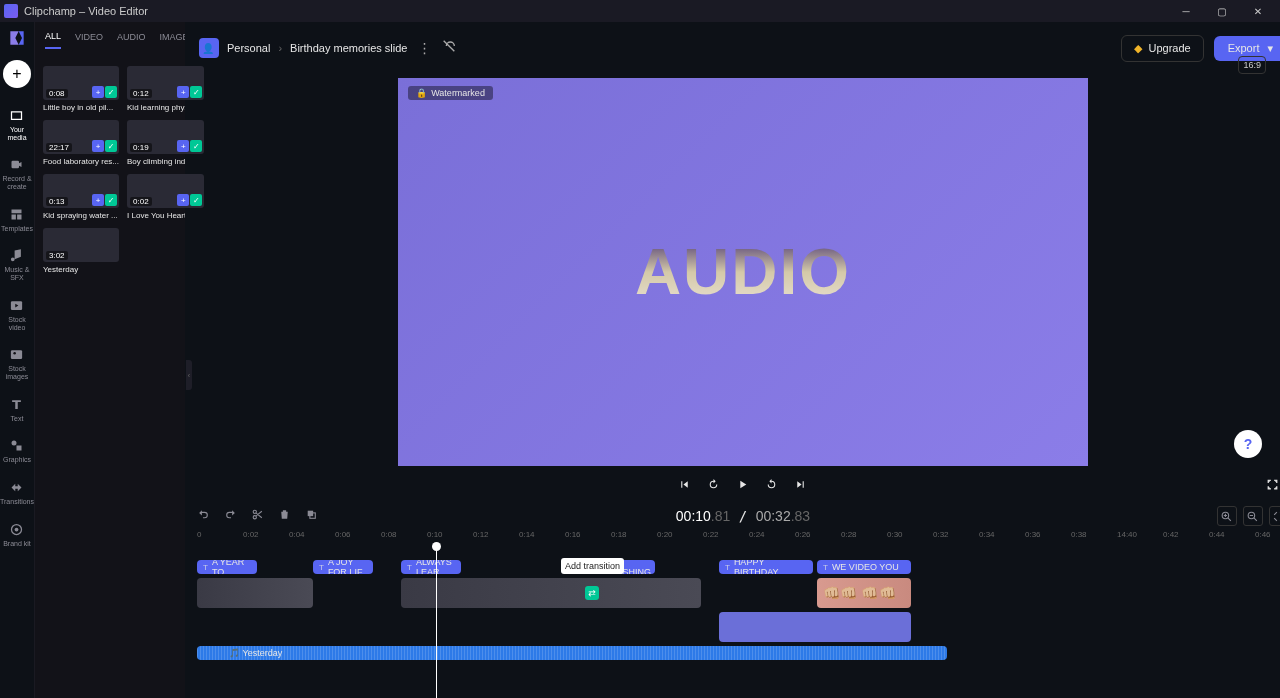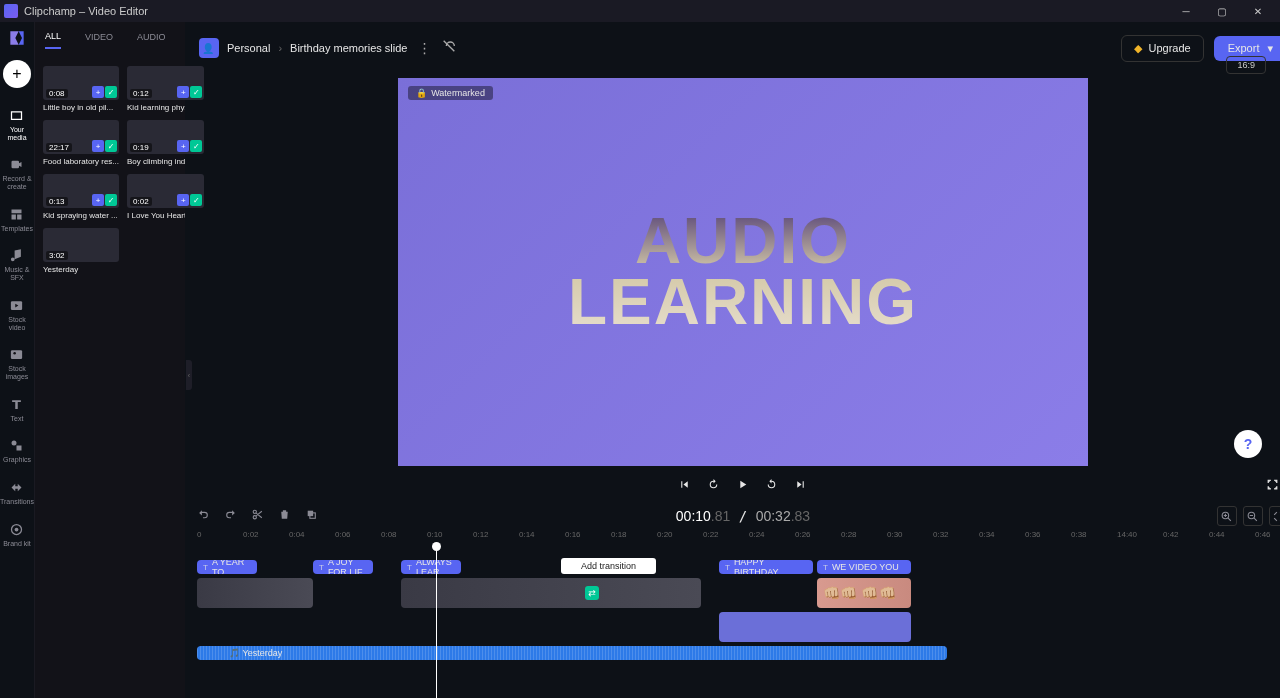--- a/index.html
+++ b/index.html
@@ -10,21 +10,21 @@
 .titlebar .winctl div{width:36px;height:22px;display:flex;align-items:center;justify-content:center;color:#ccc;font-size:10px}
 .app{display:flex;height:676px}
 .leftrail{width:36px;background:#0d1117;border-right:1px solid #1a1a22;display:flex;flex-direction:column;align-items:center;padding-top:6px}
 .brand{width:20px;height:20px;margin-bottom:12px}
 .brand svg{width:20px;height:20px}
 .addbtn{width:28px;height:28px;border-radius:50%;background:#fff;color:#000;display:flex;align-items:center;justify-content:center;font-size:16px;margin-bottom:12px}
 .railitem{display:flex;flex-direction:column;align-items:center;padding:8px 0;color:#8b8b95;font-size:7px;line-height:1.1;text-align:center;width:100%}
 .railitem svg{width:15px;height:15px;margin-bottom:3px;fill:#8b8b95}
 .railitem.active{color:#fff}
 .mediapanel{width:150px;background:#121218;display:flex;flex-direction:column}
-.tabs{display:flex;height:36px;align-items:center;padding:0 10px;gap:24px;font-size:9px;color:#8b8b95}
+.tabs{display:flex;height:36px;align-items:center;padding:0 10px;gap:14px;font-size:9px;color:#8b8b95}
 .tabs span{padding-bottom:6px}
 .tabs span.active{color:#fff;border-bottom:2px solid #5865f2}
 .mediagrid{padding:8px;display:grid;grid-template-columns:1fr 1fr;gap:8px}
 .mediaitem{display:flex;flex-direction:column}
 .mediaitem .thumb{width:100%;height:34px;background:#2a2a35;border-radius:3px;position:relative;overflow:hidden}
 .mediaitem .thumb .dur{position:absolute;bottom:2px;left:3px;font-size:8px;color:#fff;background:rgba(0,0,0,.5);padding:0 3px;border-radius:2px}
 .mediaitem .thumb .check{position:absolute;bottom:2px;right:2px;display:flex}
 .mediaitem .thumb .check .cb{width:12px;height:12px;background:#5865f2;border-radius:2px;display:flex;align-items:center;justify-content:center;font-size:8px;color:#fff}
 .mediaitem .thumb .check .ca{width:12px;height:12px;background:#00c896;border-radius:2px;display:flex;align-items:center;justify-content:center;font-size:8px;color:#fff;margin-left:1px}
 .mediaitem .name{font-size:8px;color:#e6e6e6;margin-top:3px;white-space:nowrap;overflow:hidden;text-overflow:ellipsis}
@@ -35,21 +35,21 @@
 .breadchip .arrow{color:#666}
 .topbar .more{color:#aaa;font-size:14px}
 .topbar .right{margin-left:auto;display:flex;align-items:center;gap:10px}
 .upgrade{border:1px solid #333;border-radius:6px;padding:6px 12px;font-size:11px;display:flex;align-items:center;gap:6px}
 .upgrade .gem{color:#f0b429}
 .export{background:#5865f2;border-radius:6px;padding:6px 14px;font-size:11px;display:flex;align-items:center;gap:8px}
 .preview{flex:0 0 auto;display:flex;justify-content:center;padding:4px 0 4px}
 .canvas{width:690px;height:388px;background:linear-gradient(135deg,#7a6fd8,#8b7de8);position:relative;display:flex;align-items:center;justify-content:center;overflow:hidden}
 .canvas .wm{position:absolute;top:8px;left:10px;background:rgba(0,0,0,.4);border-radius:3px;padding:2px 8px;font-size:9px;display:flex;align-items:center;gap:4px}
 .canvas .txt{font-size:64px;font-weight:800;text-align:center;line-height:0.95;background:linear-gradient(180deg,#5d4a7a 0%,#d4c9a8 50%,#e6ddcc 100%);-webkit-background-clip:text;color:transparent;letter-spacing:2px}
-.aspect{position:absolute;right:14px;top:56px;border:1px solid #333;border-radius:4px;padding:3px 10px;font-size:9px;color:#ccc}
+.aspect{position:absolute;right:14px;top:56px;border:1px solid #333;border-radius:4px;padding:3px 4px;font-size:9px;color:#ccc}
 .playbar{display:flex;align-items:center;justify-content:center;gap:16px;height:32px;position:relative}
 .playbar svg{width:13px;height:13px;fill:#e6e6e6}
 .playbar .fs{position:absolute;right:22px}
 .timeline{flex:1;display:flex;flex-direction:column;background:#0d1117}
 .tltools{height:28px;display:flex;align-items:center;padding:0 12px;gap:14px;position:relative}
 .tltools svg{width:13px;height:13px;fill:#8b8b95}
 .tltools .timecode{position:absolute;left:50%;transform:translateX(-50%);font-size:14px;font-family:monospace}
 .tltools .timecode .cur{color:#fff}
 .tltools .timecode .frac{color:#666}
 .tltools .timecode .tot{color:#aaa}
@@ -62,21 +62,21 @@
 .playhead::before{content:'';position:absolute;top:-6px;left:-4px;width:9px;height:9px;background:#fff;border-radius:50%}
 .track{position:relative;height:30px;margin-bottom:4px}
 .clip{position:absolute;height:100%;border-radius:4px;overflow:hidden;display:flex;align-items:center;padding:0 6px;font-size:9px}
 .textclip{background:#5865f2;gap:4px;height:14px;top:0}
 .textclip .ticon{font-size:8px;opacity:.8}
 .videoclip{background:linear-gradient(90deg,#3a3a45,#4a4a55);height:30px}
 .videoclip.hearts{background:linear-gradient(90deg,#d89a8f,#c98a7f)}
 .solidclip{background:#6b6fd8;height:30px}
 .audioclip{background:linear-gradient(90deg,#2d7ae8,#2d7ae8);height:14px}
 .audioclip .wave{position:absolute;inset:0;opacity:.5;background:repeating-linear-gradient(90deg,rgba(255,255,255,.3) 0,rgba(255,255,255,.3) 1px,transparent 1px,transparent 3px)}
-.tooltip{position:absolute;background:#fff;color:#222;font-size:9px;padding:3px 20px;border-radius:3px;z-index:6;white-space:nowrap}
+.tooltip{position:absolute;background:#fff;color:#222;font-size:9px;padding:3px 4px;border-radius:3px;z-index:6;white-space:nowrap}
 .transbtn{position:absolute;width:14px;height:14px;background:#00c896;border-radius:3px;z-index:6;display:flex;align-items:center;justify-content:center;font-size:9px;color:#fff}
 .fab{position:absolute;right:18px;bottom:240px;width:28px;height:28px;border-radius:50%;background:#fff;color:#5865f2;display:flex;align-items:center;justify-content:center;font-size:14px;font-weight:bold}
 .collapser{position:absolute;left:186px;top:360px;width:6px;height:30px;background:#1e1e28;border-radius:0 3px 3px 0;display:flex;align-items:center;justify-content:center;font-size:7px;color:#666;z-index:4}
 .t1{background:linear-gradient(135deg,#5a4a3a,#3a2a1a)}
 .t2{background:linear-gradient(135deg,#c88,#a66)}
 .t3{background:linear-gradient(135deg,#ddd,#bbb)}
 .t4{background:linear-gradient(135deg,#9a8,#786)}
 .t5{background:linear-gradient(135deg,#557,#335)}
 .t6{background:linear-gradient(135deg,#d89a8f,#c98a7f)}
 .t7{background:linear-gradient(135deg,#333,#222)}
@@ -272,21 +272,21 @@
     </div>
 
     <div class="aspect">16:9</div>
 
     <div class="preview">
       <div class="canvas">
         <div class="wm">
             <span>🔒</span>
             <span>Watermarked</span>
           </div>
-        <div class="txt"><span>AUDIO</span><br><span>LEARNING</span></div>
+        <div class="txt"><span>AUDIO</span><br></div>
       </div>
     </div>
 
     <div class="playbar">
       <span><svg viewBox="0 0 24 24">
             <path d="M6 6h2v12H6zM18 6v12l-8-6z"></path>
           </svg></span>
       <span><svg viewBox="0 0 24 24">
             <path d="M12 5a7 7 0 107 7h-2a5 5 0 11-5-5v3l4-4-4-4z"></path>
           </svg></span>

